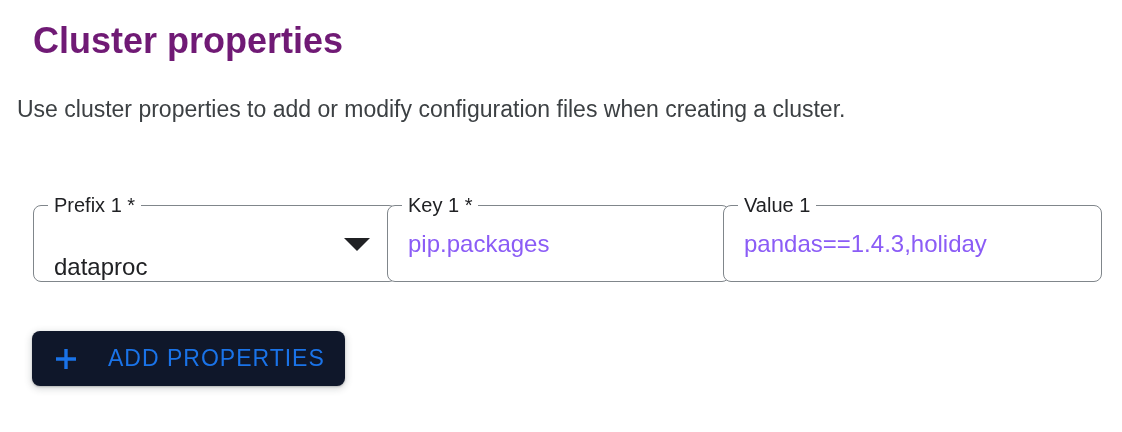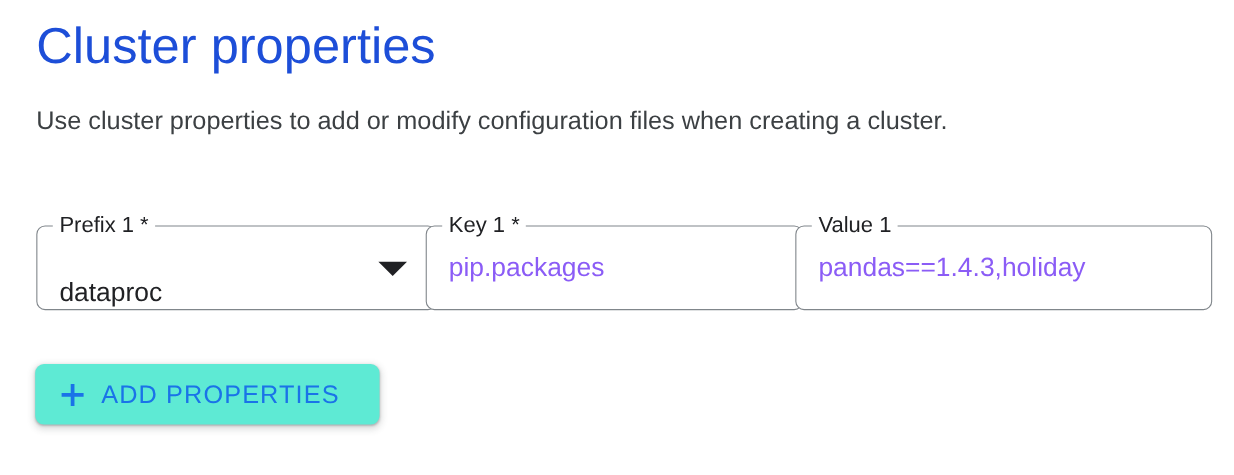--- a/index.html
+++ b/index.html
@@ -13,29 +13,29 @@
     width: 1122px;
     height: 432px;
     background: #ffffff;
     overflow: hidden;
   }
   .page-title {
     position: absolute;
     left: 33px;
     top: 18px;
     margin: 0;
-    font-size: 46px;
-    font-weight: 400;
-    color: #1d4ed8;
+    font-size: 36px;
+    font-weight: 700;
+    color: #701a75;
     line-height: 46px;
     letter-spacing: 0;
   }
   .page-description {
     position: absolute;
-    left: 33px;
+    left: 17px;
     top: 95px;
     margin: 0;
     font-size: 23px;
     font-weight: 400;
     color: #3c4043;
     line-height: 28px;
   }
   .field {
     position: absolute;
     top: 205px;
@@ -100,28 +100,28 @@
     border-left: 13px solid transparent;
     border-right: 13px solid transparent;
     border-top: 13px solid #202124;
   }
   .add-button {
     position: absolute;
     left: 32px;
     top: 331px;
     width: 313px;
     height: 55px;
-    background: #5eead4;
+    background: #0f172a;
     border: none;
     border-radius: 8px;
     box-shadow: 0 1px 2px rgba(60,64,67,0.30), 0 2px 6px 2px rgba(60,64,67,0.15);
     display: flex;
     align-items: center;
     padding: 0 18px 0 20px;
-    gap: 12px;
+    gap: 28px;
     cursor: pointer;
     box-sizing: border-box;
     font-family: inherit;
   }
   .add-button-label {
     font-size: 23px;
     font-weight: 500;
     letter-spacing: 1px;
     color: #1a73e8;
     white-space: nowrap;

